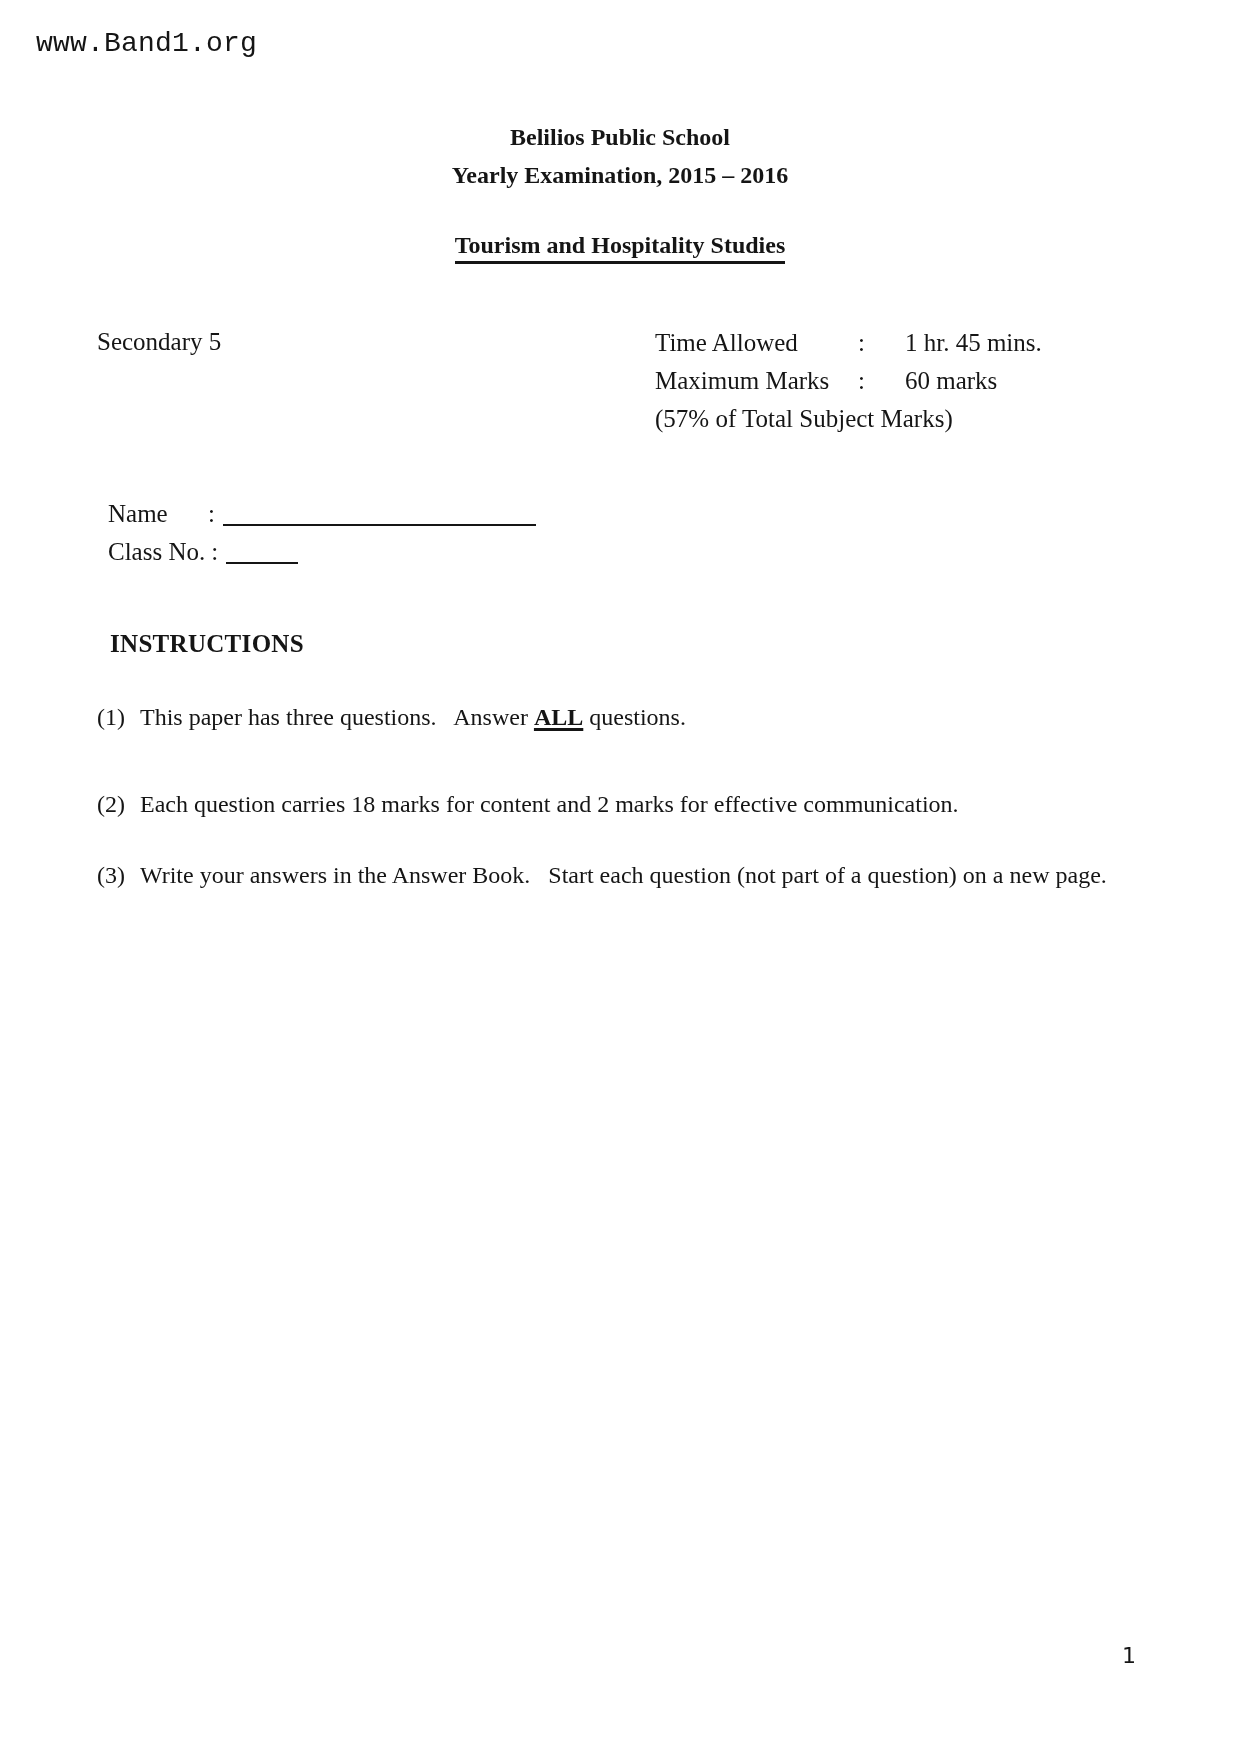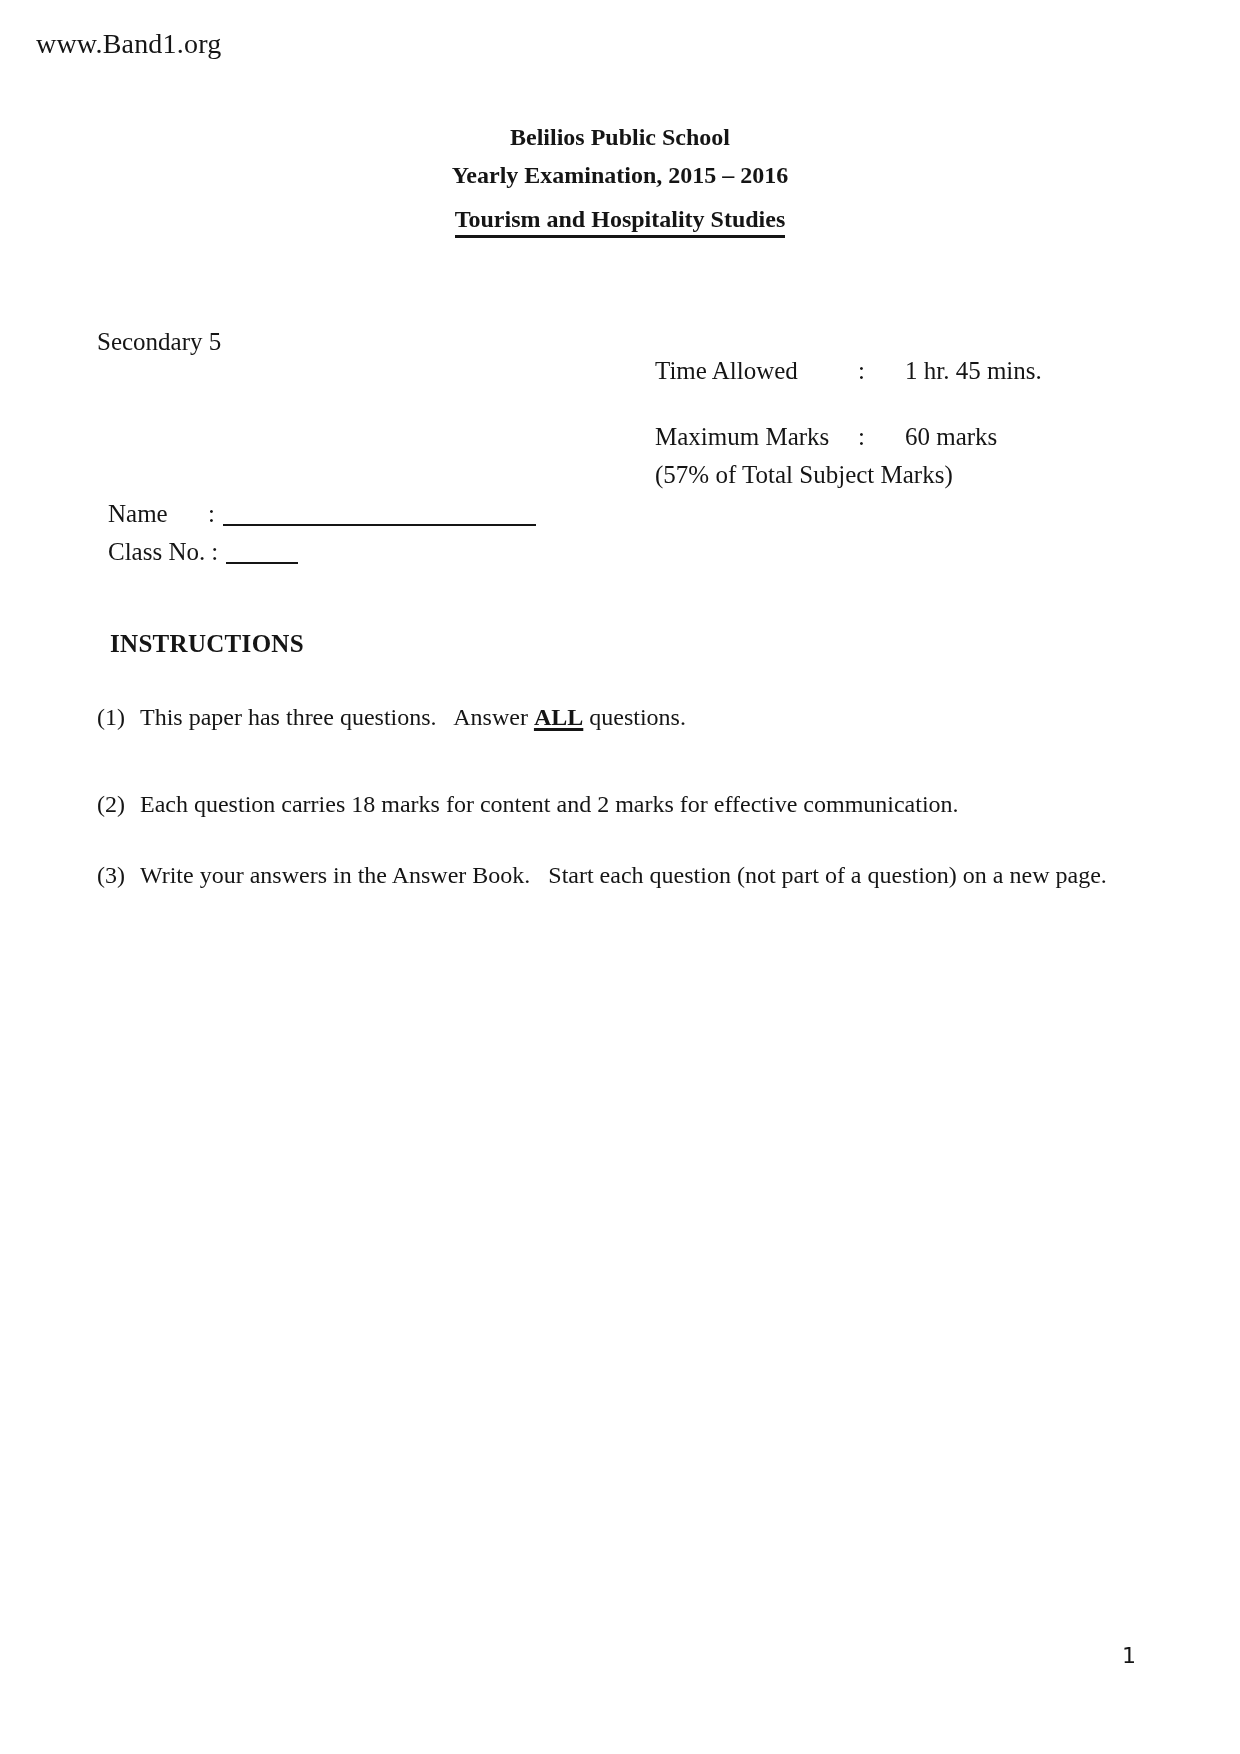--- a/index.html
+++ b/index.html
@@ -10,56 +10,56 @@
     background:#ffffff;
     color:#151515;
     font-family:"Liberation Serif", serif;
     overflow:hidden;
   }
 
   
   .watermark{
     position:absolute;
     left:36px; top:28px;
-    font-family:Liberation Serif, serif;
+    font-family:Liberation Mono, monospace;
     font-size:28px;
     letter-spacing:0.2px;
   }
 
   
   .title-block{
     position:absolute;
     top:118px; left:0;
     width:100%;
     text-align:center;
     font-weight:bold;
     font-size:24px;
   }
   .title-line{height:38px; line-height:38px;}
-  .title-gap{margin-top:6px;}
+  .title-gap{margin-top:32px;}
   .u-line{
     border-bottom:3px solid #151515;
     padding-bottom:1px;
     display:inline-block;
     line-height:30px;
     height:30px;
   }
 
   
   .form-level{
     position:absolute;
     left:97px; top:328px;
     font-size:25px;
   }
   .exam-info{
     position:absolute;
     left:655px; top:324px;
     font-size:25px;
   }
-  .info-row{height:38px; line-height:38px; white-space:nowrap;margin-top:28px;}
+  .info-row{height:38px; line-height:38px; white-space:nowrap;}
   .info-label{display:inline-block; width:203px;}
   .info-value{margin-left:40px;}
   .info-note{height:38px; line-height:38px;}
 
   
   .student-block{
     position:absolute;
     left:108px; top:475px;
     font-size:25px;
     margin-top:20px;

